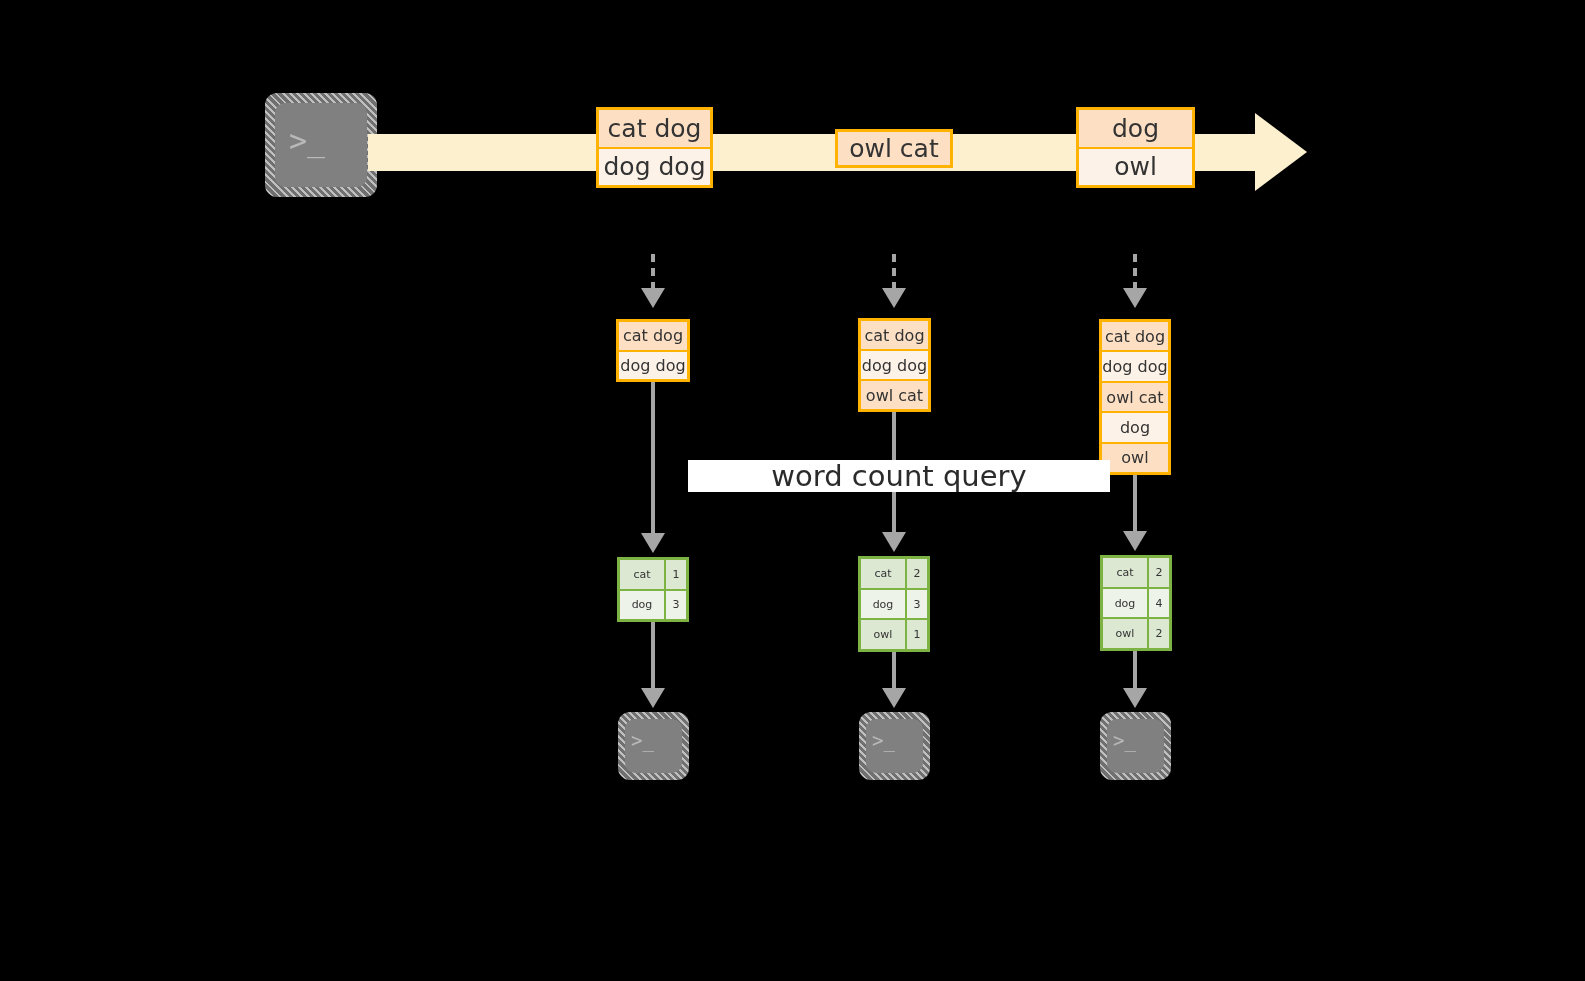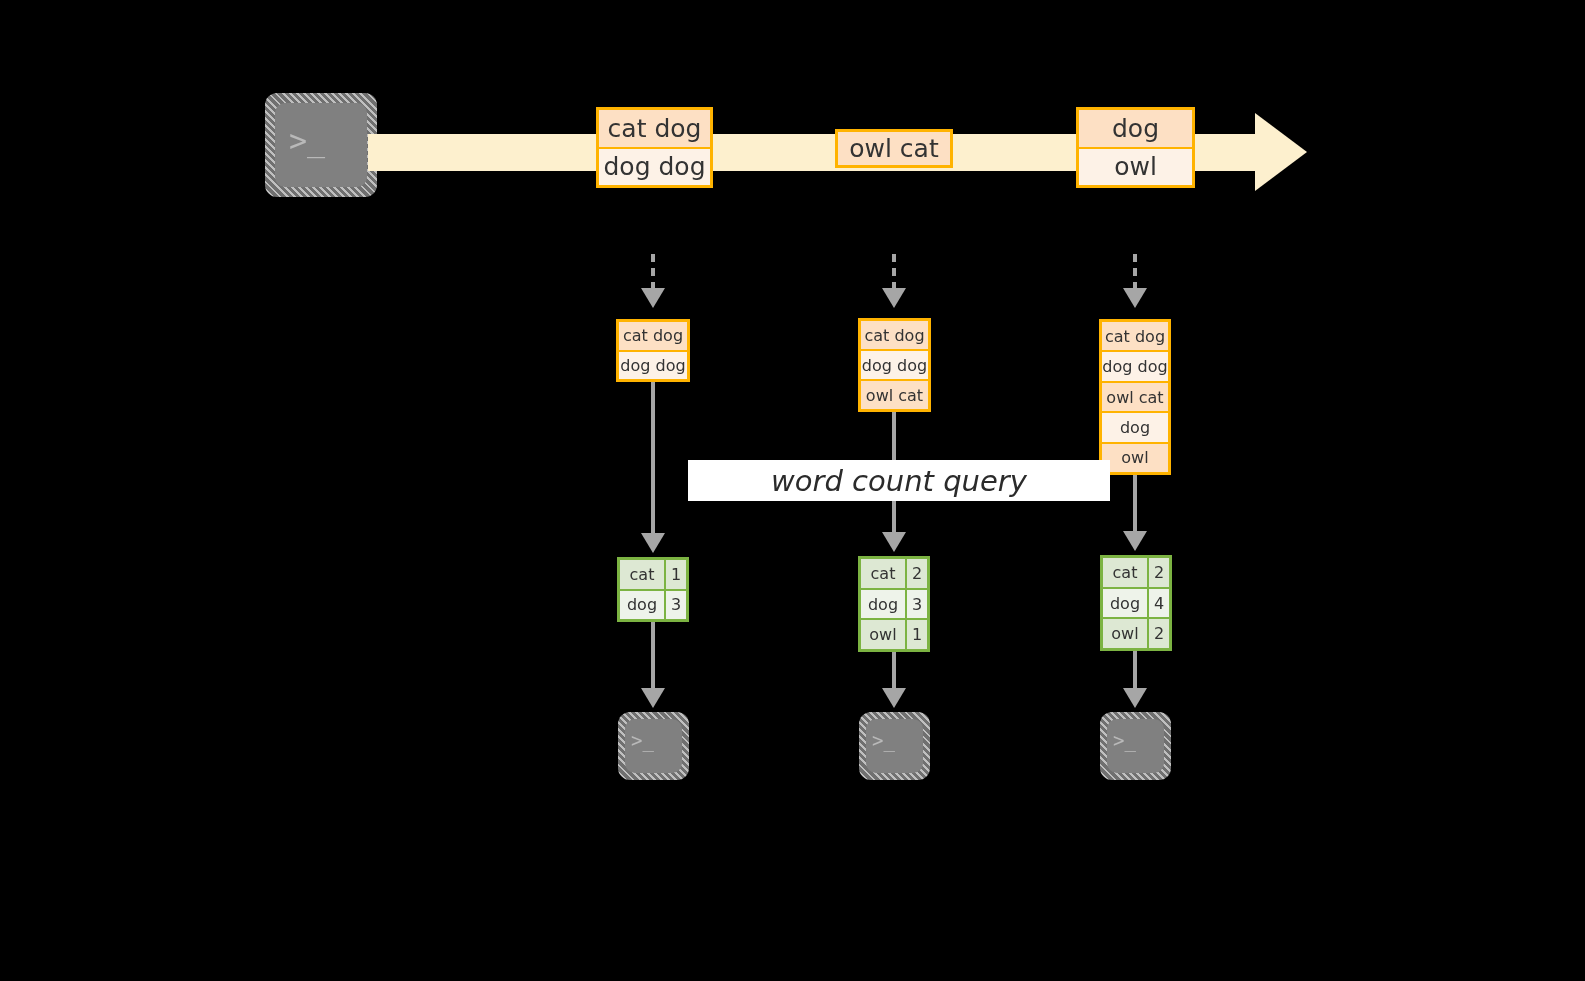--- a/index.html
+++ b/index.html
@@ -96,21 +96,21 @@
   .gbox .grow {
     flex: 1 1 auto;
     display: flex;
     box-sizing: border-box;
   }
   .gbox .grow + .grow { border-top: 2px solid #7cb342; }
   .gbox .gcell {
     display: flex;
     align-items: center;
     justify-content: center;
-    font-size: 16px;
+    font-size: 11px;
     color: #333333;
     box-sizing: border-box;
   }
   .gbox .gcell.word { flex: 0 0 44px; }
   .gbox .gcell.cnt  { flex: 1 1 auto; border-left: 2px solid #7cb342; }
   .gbox .grow.dark  .gcell { background: #dde8d3; }
   .gbox .grow.light .gcell { background: #eef3ea; }
 
   
   .vline {
@@ -269,15 +269,15 @@
 
   <div class="vline" style="left:1133px; top:651px; height:39px;"></div>
   <div class="vhead" style="left:1123px; top:688px; border-width:20px 12px 0 12px;"></div>
 
   <div class="term" style="left:1100px; top:712px; width:71px; height:68px;">
     <div class="hatch"></div>
     <div class="face" style="left:7px; top:7px; right:7px; bottom:7px;"></div>
     <div class="glyph" style="left:13px; top:19px; font-size:19px;">&gt;_</div>
   </div>
 
-  <div class="query-label" style="left:688px; top:460px; width:422px; height:41px;font-style:italic;">word count query</div>
+  <div class="query-label" style="left:688px; top:460px; width:422px; height:32px;">word count query</div>
 
 </div>
 
 </body></html>

